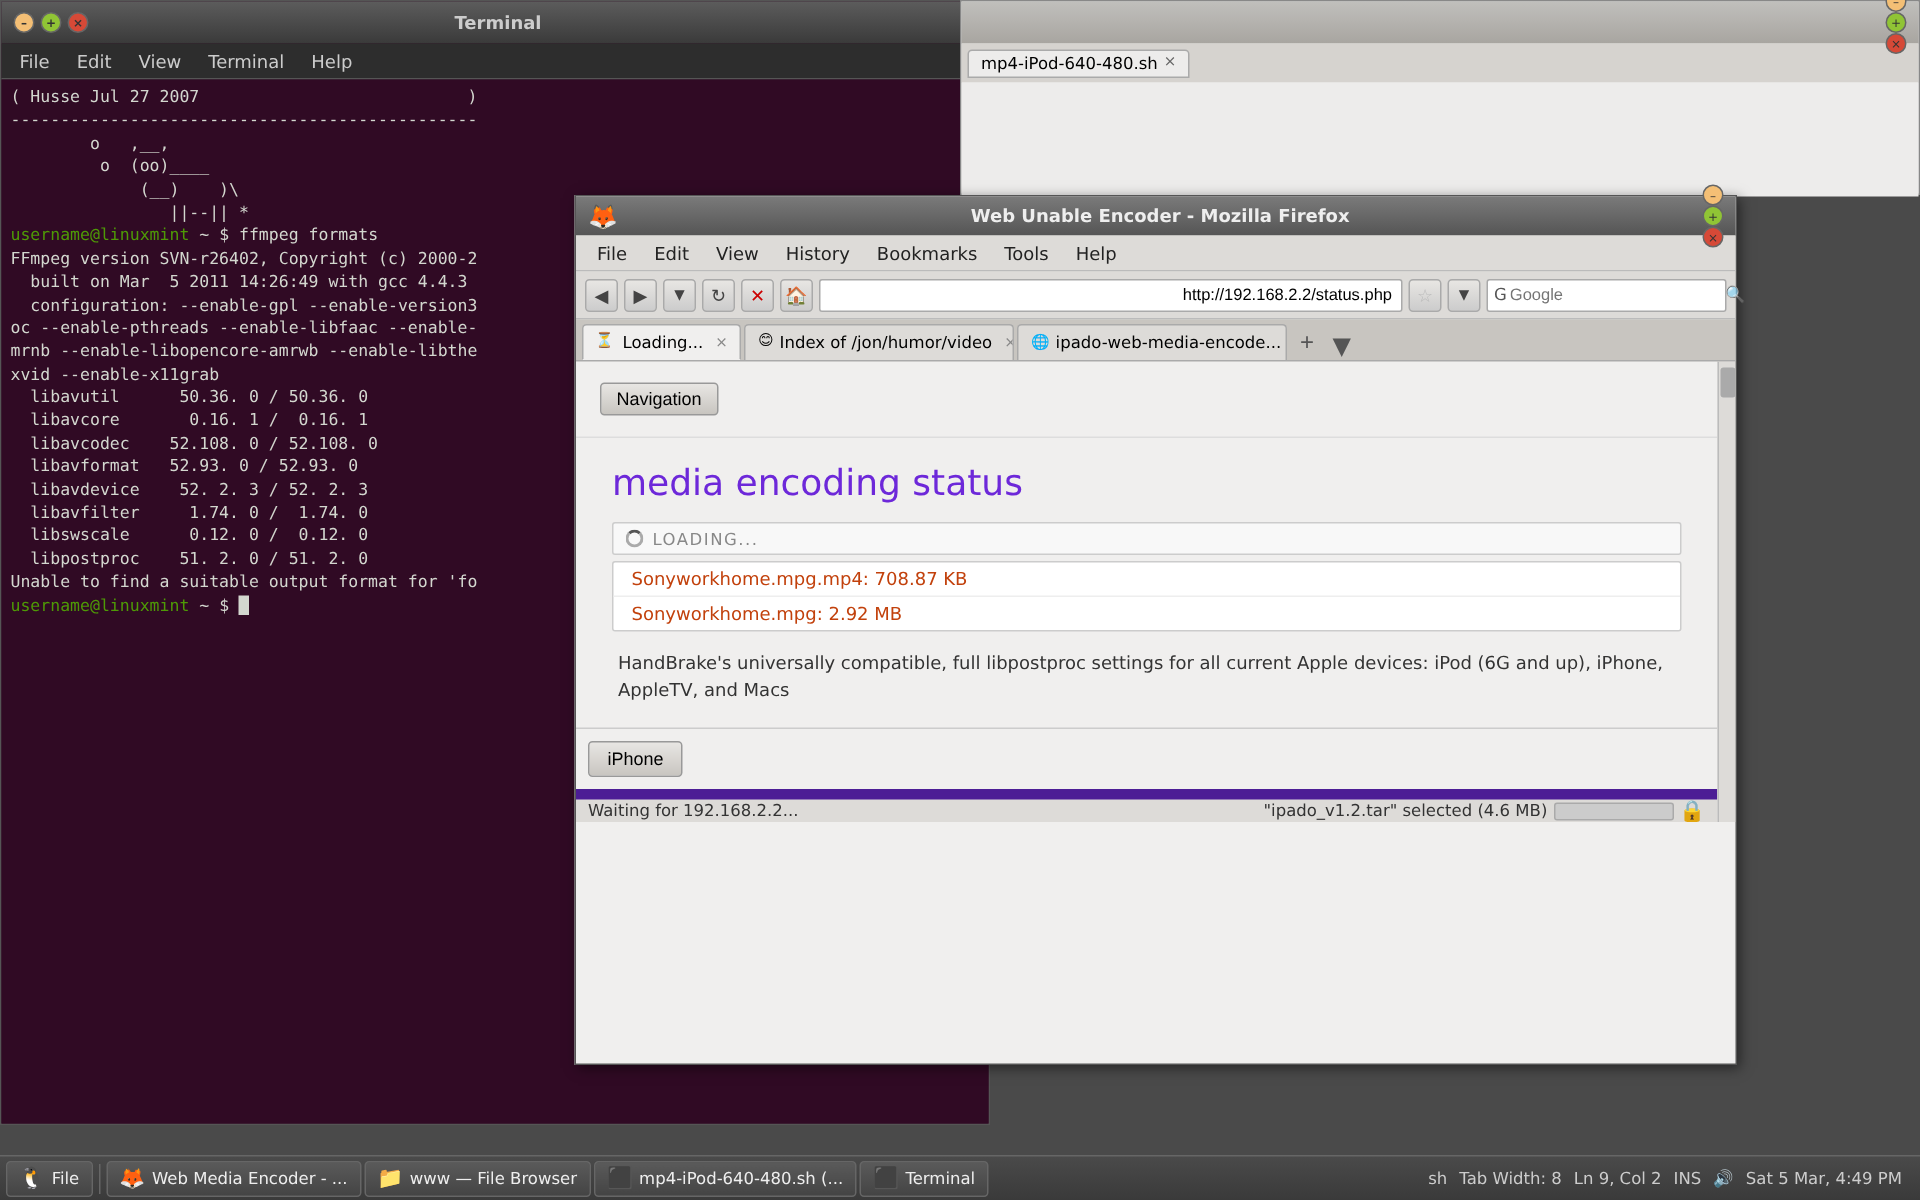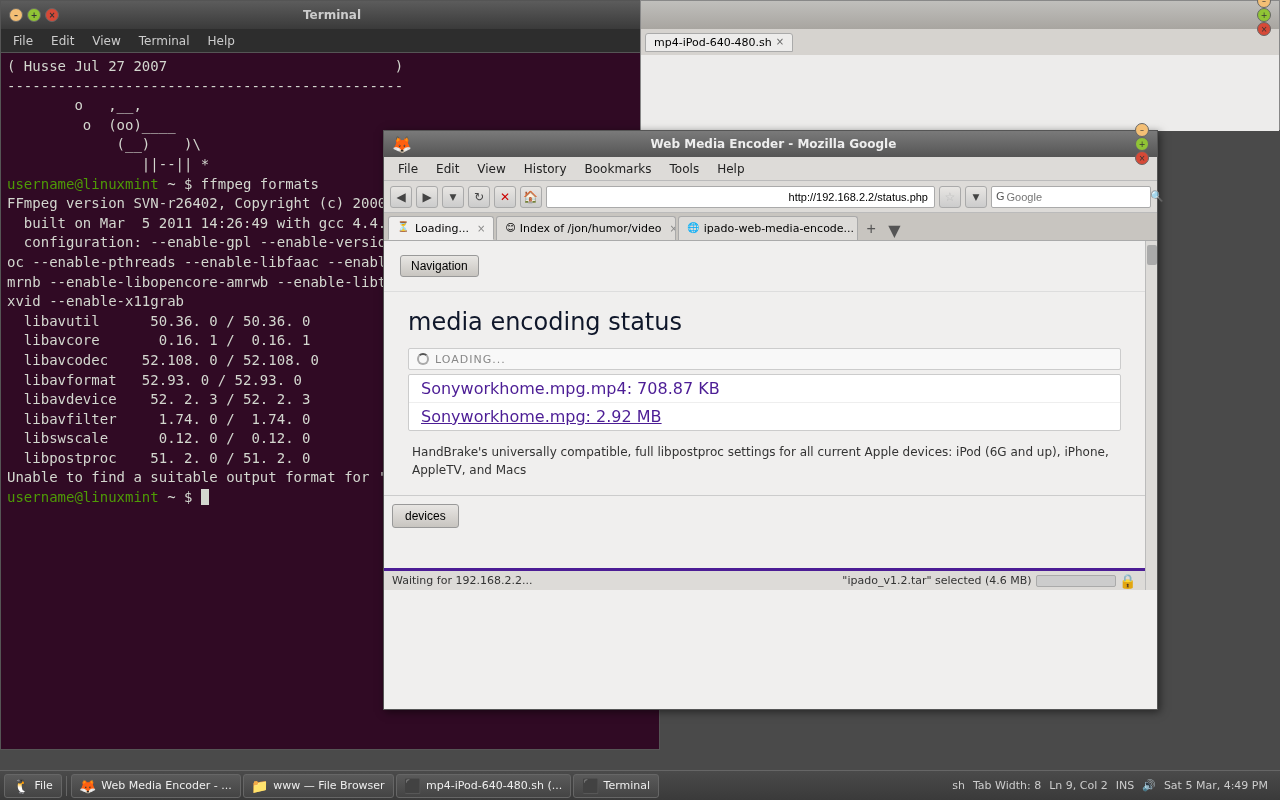--- a/index.html
+++ b/index.html
@@ -46,21 +46,21 @@
       border-bottom: 1px solid #555;
     }
     .terminal-menu-item {
       color: #ccc; padding: 2px 8px; font-size: 12px; cursor: pointer;
     }
     .terminal-content {
       flex: 1;
       background: #300a24;
       color: #aaa;
       font-family: 'DejaVu Sans Mono', monospace;
-      font-size: 14px;
+      font-size: 11px;
       padding: 4px 6px;
       overflow: hidden;
       white-space: pre;
       line-height: 1.4;
     }
     .terminal-content .green { color: #4e9a06; }
     .terminal-content .white { color: #d3d7cf; }
     .terminal-content .cursor { background: #d3d7cf; color: #300a24; }
 
     
@@ -160,65 +160,65 @@
     .ff-nav-button {
       background: linear-gradient(to bottom, #e8e6e3, #c8c5c0);
       border: 1px solid #999; border-radius: 3px;
       padding: 3px 10px; font-size: 12px; cursor: pointer;
       margin: 8px;
     }
     .ff-page-content {
       padding: 16px 24px;
     }
     .page-title {
-      font-size: 24px; font-weight: normal; color: #0f172a;
+      font-size: 24px; font-weight: normal; color: #6d28d9;
       margin-bottom: 12px;
     }
     .loading-bar-container {
       border: 1px solid #ccc; border-radius: 2px;
       height: 22px; display: flex; align-items: center;
       padding: 0 8px; margin-bottom: 4px;
       background: #f8f8f8;
     }
     .loading-spinner {
       width: 12px; height: 12px;
       border: 2px solid #aaa; border-top-color: #555;
       border-radius: 50%;
       margin-right: 6px; display: inline-block;
     }
     .loading-text { font-size: 11px; color: #888; text-transform: uppercase; letter-spacing: 1px; }
     .file-table {
       border: 1px solid #ccc; border-radius: 2px;
       background: #fff; margin-bottom: 8px;
     }
     .file-row {
-      padding: 4px 12px; font-size: 16px; color: #4c1d95;
+      padding: 4px 12px; font-size: 12px; color: #c2410c;
       border-bottom: 1px solid #eee;
     }
-    .file-row:last-child { border-bottom: none; text-decoration: underline; }
+    .file-row:last-child { border-bottom: none; }
     .description-text {
       font-size: 12px; color: #333; line-height: 1.5;
       margin-top: 12px; padding: 0 4px;
     }
 
     
     .remove-btn {
       display: block;
       background: linear-gradient(to bottom, #e8e6e3, #c8c5c0);
       border: 1px solid #999; border-radius: 3px;
       padding: 4px 12px; font-size: 12px; cursor: pointer;
       margin: 4px 8px;
     }
 
     
     .ff-statusbar {
       height: 22px; background: #dddbd8;
-      border-top: 3px solid #4c1d95;
+      border-top: 7px solid #4c1d95;
       display: flex; align-items: center; justify-content: space-between;
-      padding: 0 8px; font-size: 11px; color: #333; margin-top: 32px;
+      padding: 0 8px; font-size: 11px; color: #333;
     }
     .ff-statusbar .progress-bar {
       width: 80px; height: 12px;
       background: #ccc; border: 1px solid #aaa; border-radius: 2px;
     }
 
     
     .taskbar {
       position: absolute;
       bottom: 0; left: 0; right: 0;
@@ -317,21 +317,21 @@
     </div>
     <div style="height:76px; background:#edeceb; padding:4px; font-size:11px; color:#999; font-family:monospace;"></div>
   </div>
 
   <div class="firefox-window">
 
     <div class="firefox-titlebar">
       <div style="display:flex; align-items:center; gap:4px;">
         <span style="font-size:16px;">🦊</span>
       </div>
-      <div class="title">Web Media Encoder - Mozilla Google</div>
+      <div class="title">Web Unable Encoder - Mozilla Firefox</div>
       <div class="win-controls">
         <div class="win-btn min">–</div>
         <div class="win-btn max">+</div>
         <div class="win-btn close">×</div>
       </div>
     </div>
 
     <div class="firefox-menu">
       <span class="firefox-menu-item">File</span>
       <span class="firefox-menu-item">Edit</span>
@@ -400,21 +400,21 @@
             </div>
             <div class="file-row">
               <span>Sonyworkhome.mpg: 2.92 MB</span>
             </div>
           </div>
 
           <p class="description-text">HandBrake's universally compatible, full libpostproc settings for all current Apple devices: iPod (6G and up), iPhone, AppleTV, and Macs</p>
         </div>
 
         <div style="border-top:1px solid #ccc; padding:4px 0; background:#f0efee;">
-          <button class="remove-btn">devices</button>
+          <button class="remove-btn">iPhone</button>
         </div>
 
         <div class="ff-statusbar">
           <span>Waiting for 192.168.2.2...</span>
           <div style="display:flex; align-items:center; gap:4px;">
             <span>"ipado_v1.2.tar" selected (4.6 MB)</span>
             <div class="progress-bar"></div>
             <span style="font-size:14px; color:#888;">🔒</span>
           </div>
         </div>

